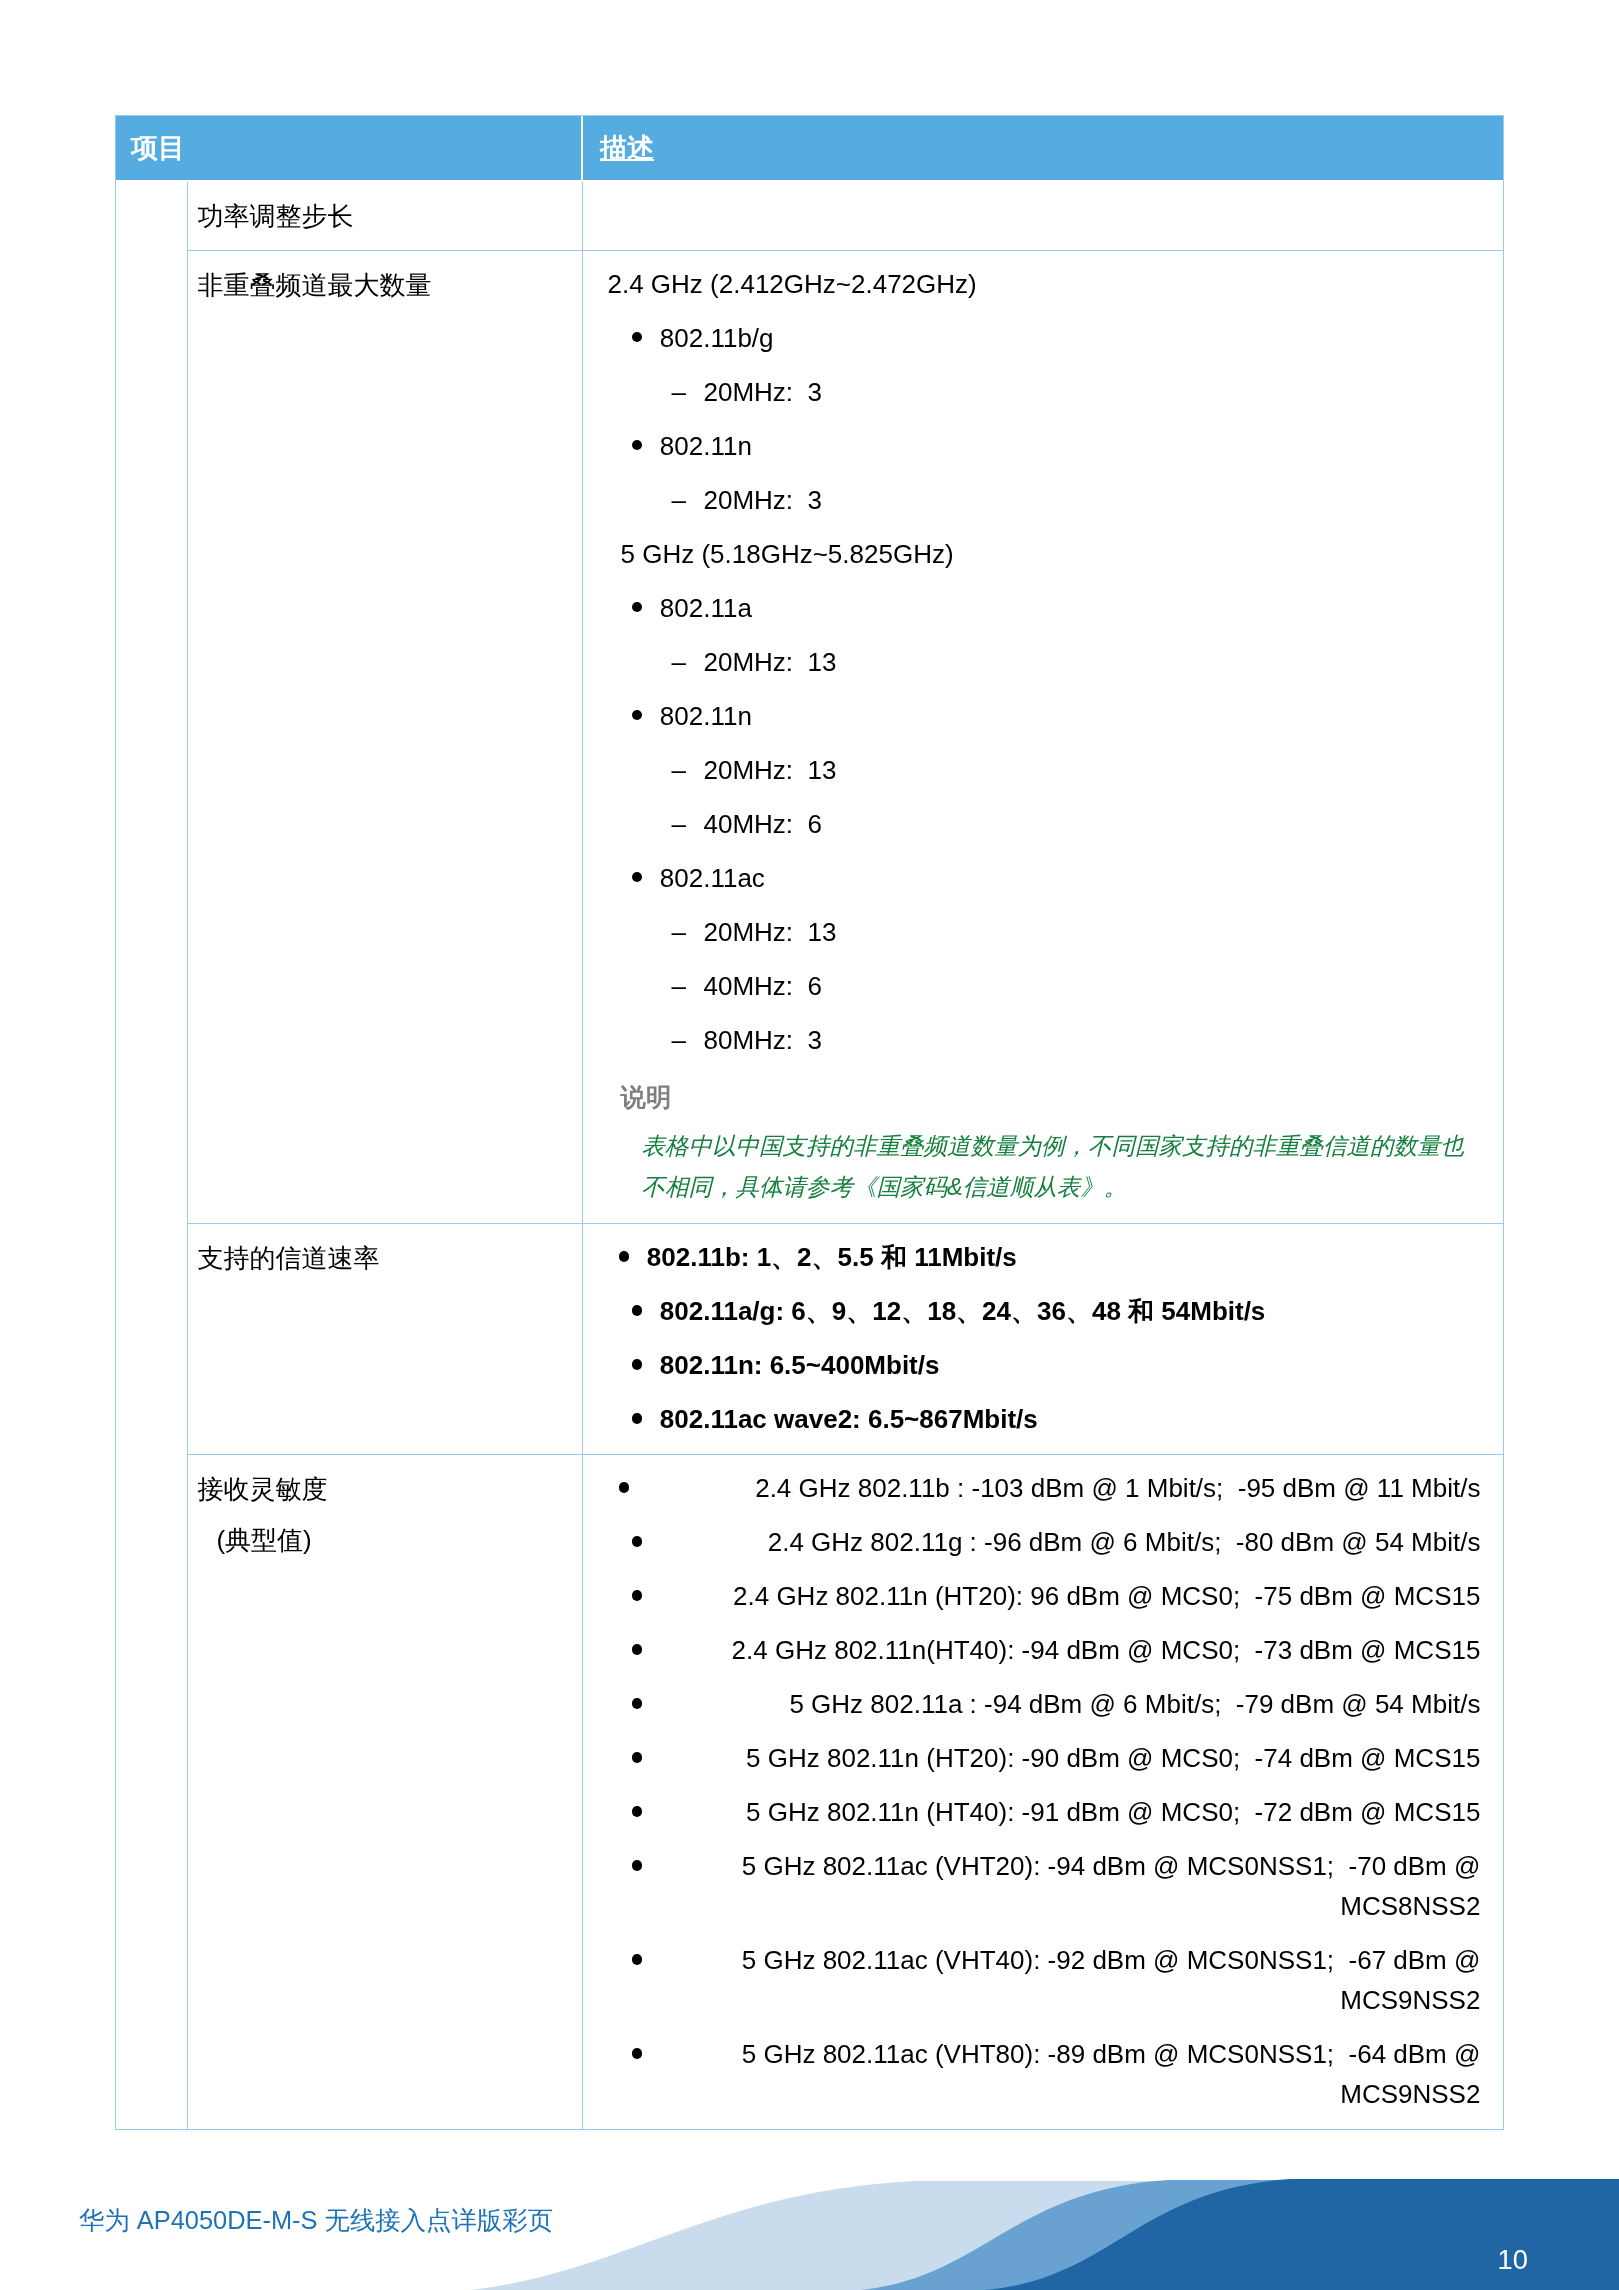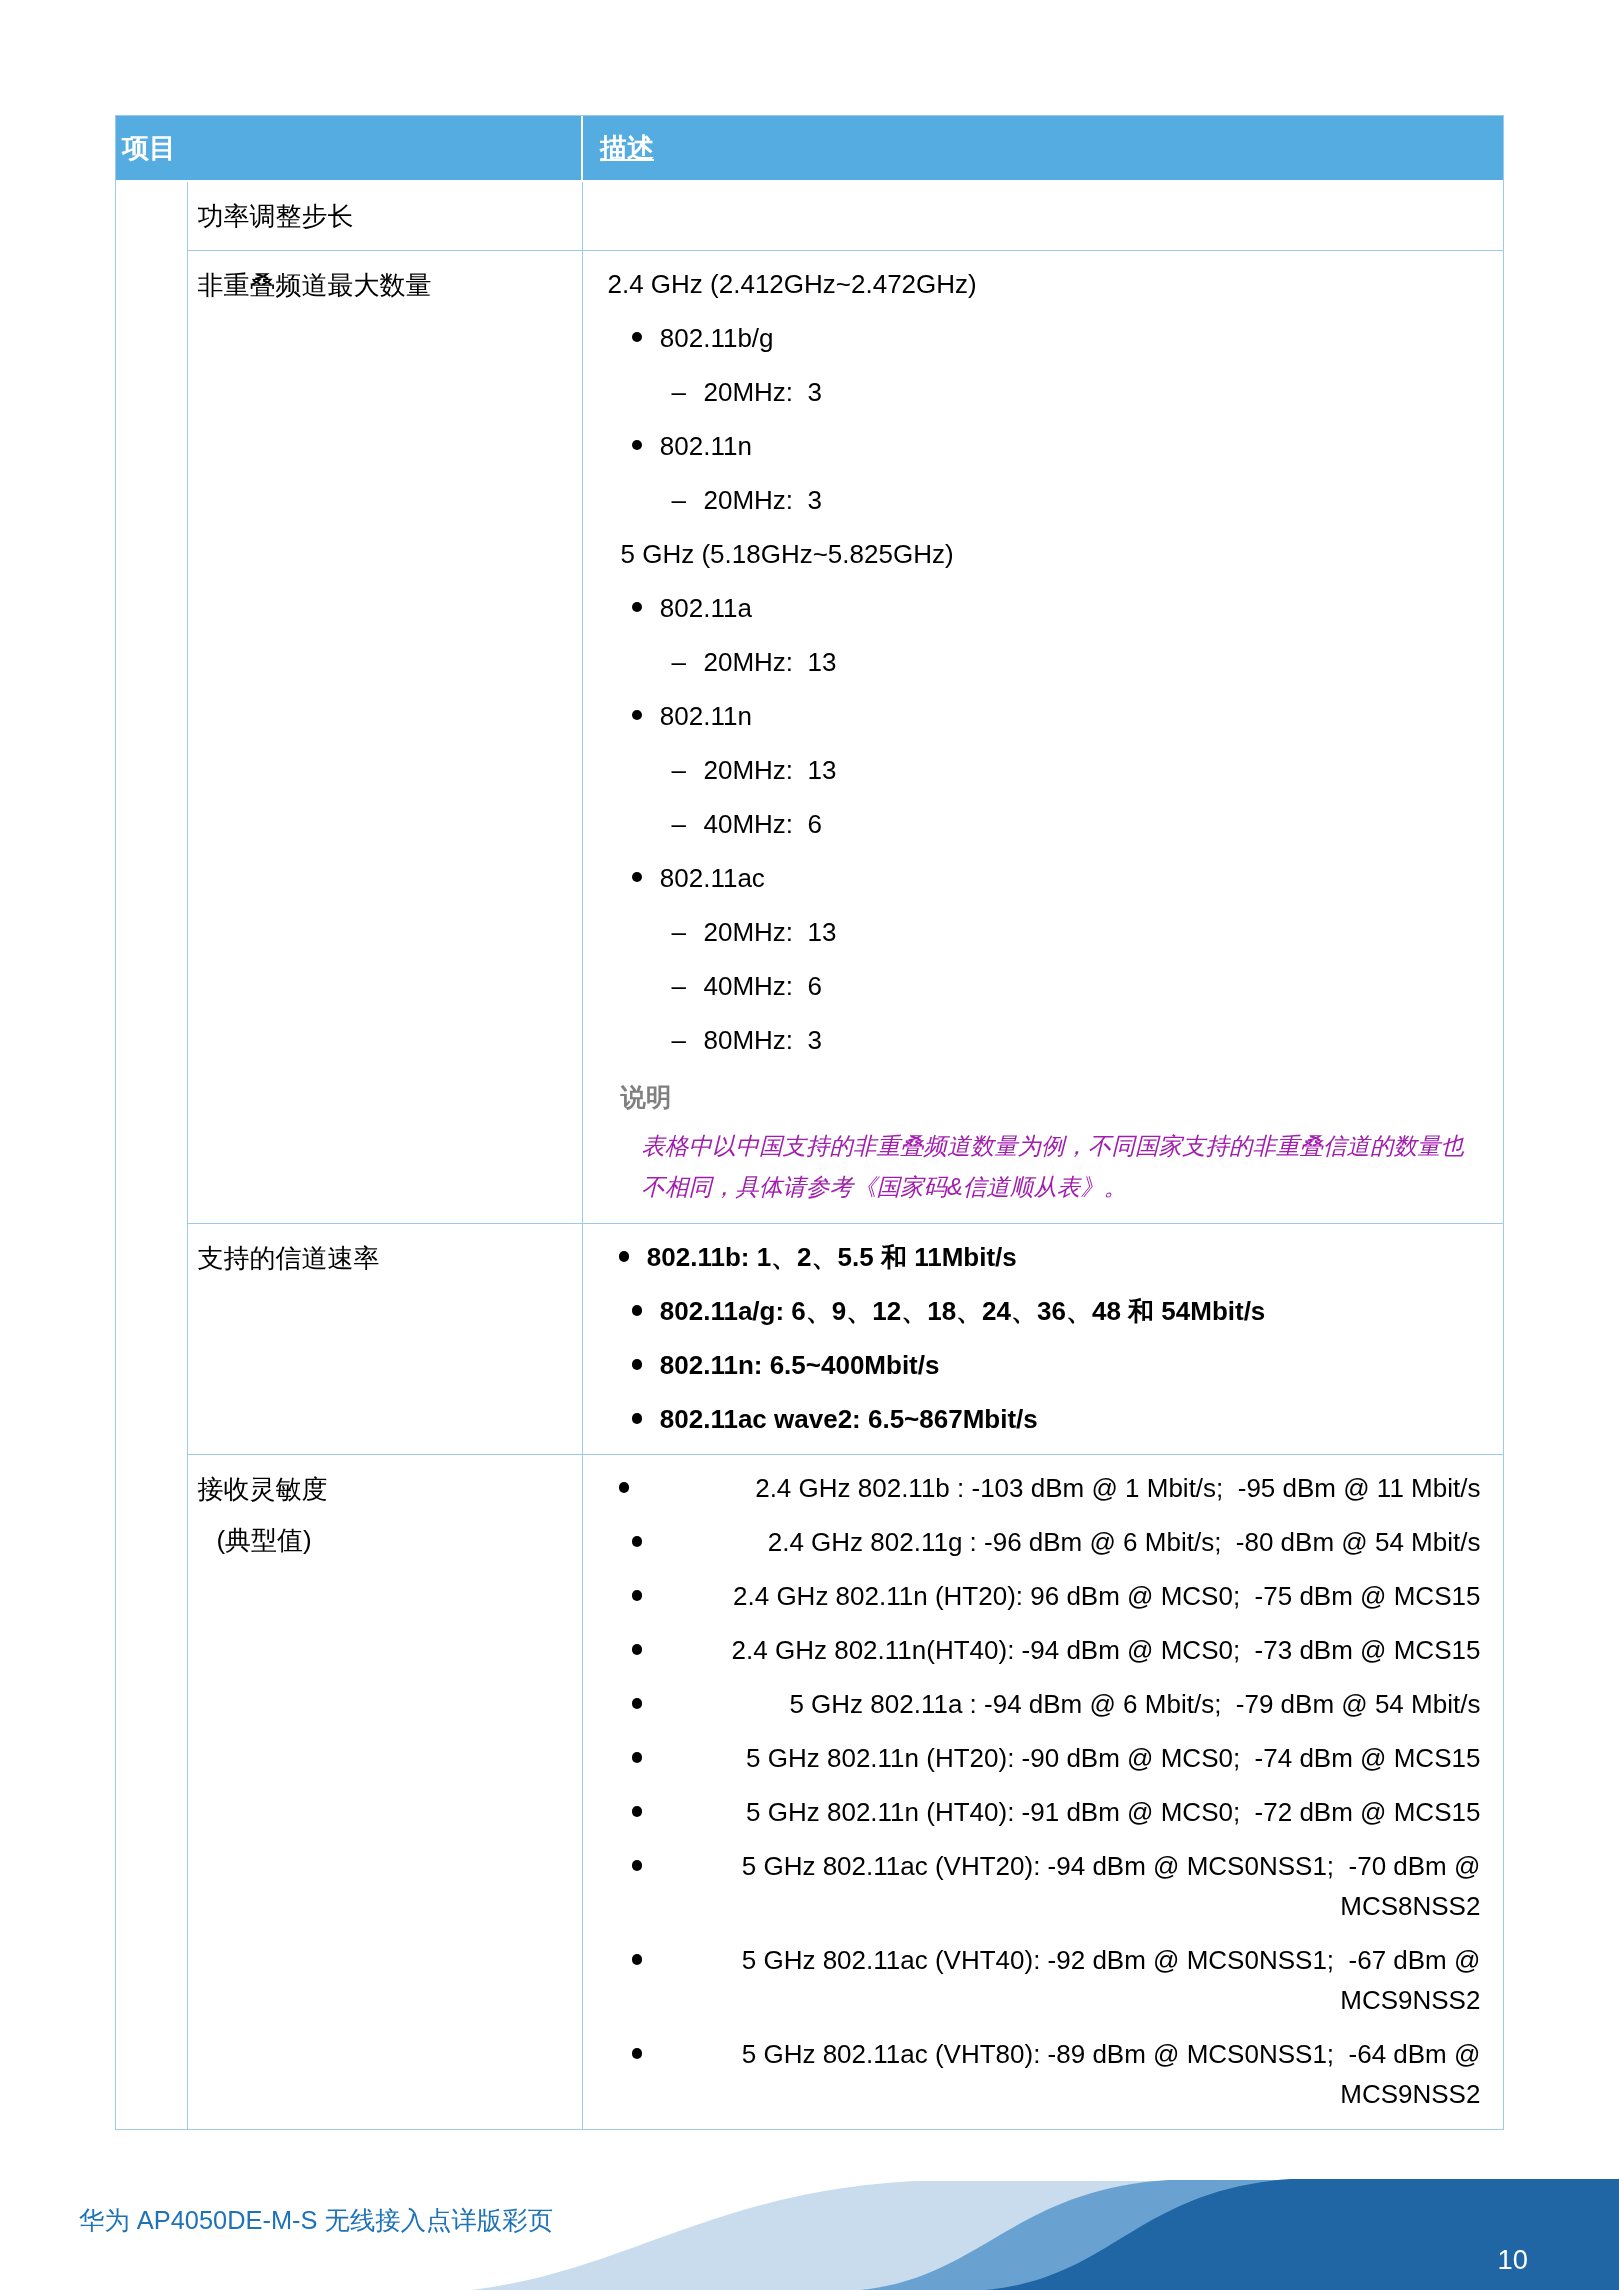--- a/index.html
+++ b/index.html
@@ -13,21 +13,21 @@
     position:absolute;left:115px;top:115px;width:1389px;
     display:grid;grid-template-columns:72px 395px 1fr;
     border:1.9px solid #9BCBEA;background:#ffffff;box-sizing:border-box;
   }
   .spec-table *{box-sizing:border-box;}
   .th{
     background:#55ACE0;color:#ffffff;font-weight:bold;font-size:27px;
     height:66px;display:flex;align-items:center;
     border-bottom:2.8px solid #ffffff;
   }
-  .th-item{grid-column:1 / 3;padding-left:6px;border-right:2.8px solid #ffffff;text-align:right;}
+  .th-item{grid-column:1 / 3;padding-left:15px;border-right:2.8px solid #ffffff;text-align:right;}
   .th-desc{grid-column:3;padding-left:17px;text-decoration:underline;}
   .col1-merged{grid-column:1;grid-row:2 / 6;border-right:1.9px solid #9BCBEA;}
   .cell-label{
     grid-column:2;border-right:1.9px solid #9BCBEA;border-top:1.9px solid #9BCBEA;
     padding:15px 9.4px 15px 9.4px;font-size:26px;line-height:38px;color:#000000;
   }
   .cell-label .label-line2{margin-top:13px;margin-left:19px;}
   .cell-desc{
     grid-column:3;border-top:1.9px solid #9BCBEA;
     padding:13px 22.6px 15px 24.5px;font-size:26px;line-height:40px;color:#000;
@@ -41,21 +41,21 @@
   .line.bullet .marker .dot{
     display:block;width:10.4px;height:10.4px;border-radius:50%;background:#000;
   }
   .line.dash{display:flex;padding-left:51px;}
   .line.dash .marker{flex:none;width:32px;color:#000;}
   .line .txt{flex:1;min-width:0;}
   .line.note-title{
     color:#7F7F7F;font-weight:bold;font-size:25.4px;margin-top:17px;
   }
   .line.note-body{
-    color:#a21caf;font-style:italic;font-size:23.5px;line-height:41px;
+    color:#15803d;font-style:italic;font-size:23.5px;line-height:41px;
     padding-left:21px;margin-top:9.4px;
   }
   
   .footer-title{
     position:absolute;left:79px;top:2204px;font-size:25.4px;color:#1E72B8;
   }
   .footer-waves{position:absolute;right:0;bottom:0;width:1215px;height:127px;}
   .page-number-svg-text{
     font-family:"Liberation Sans","DejaVu Sans",sans-serif;
     font-size:29px;fill:#ffffff;

